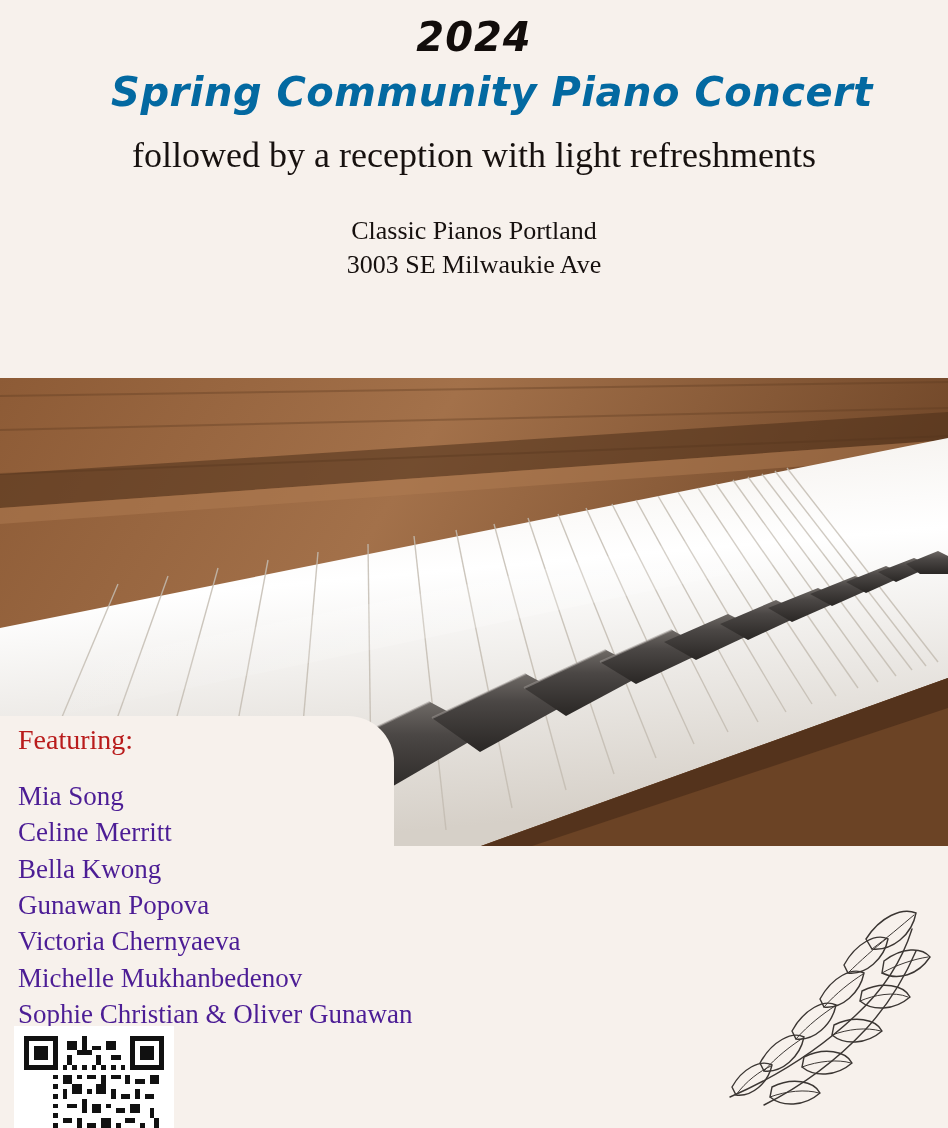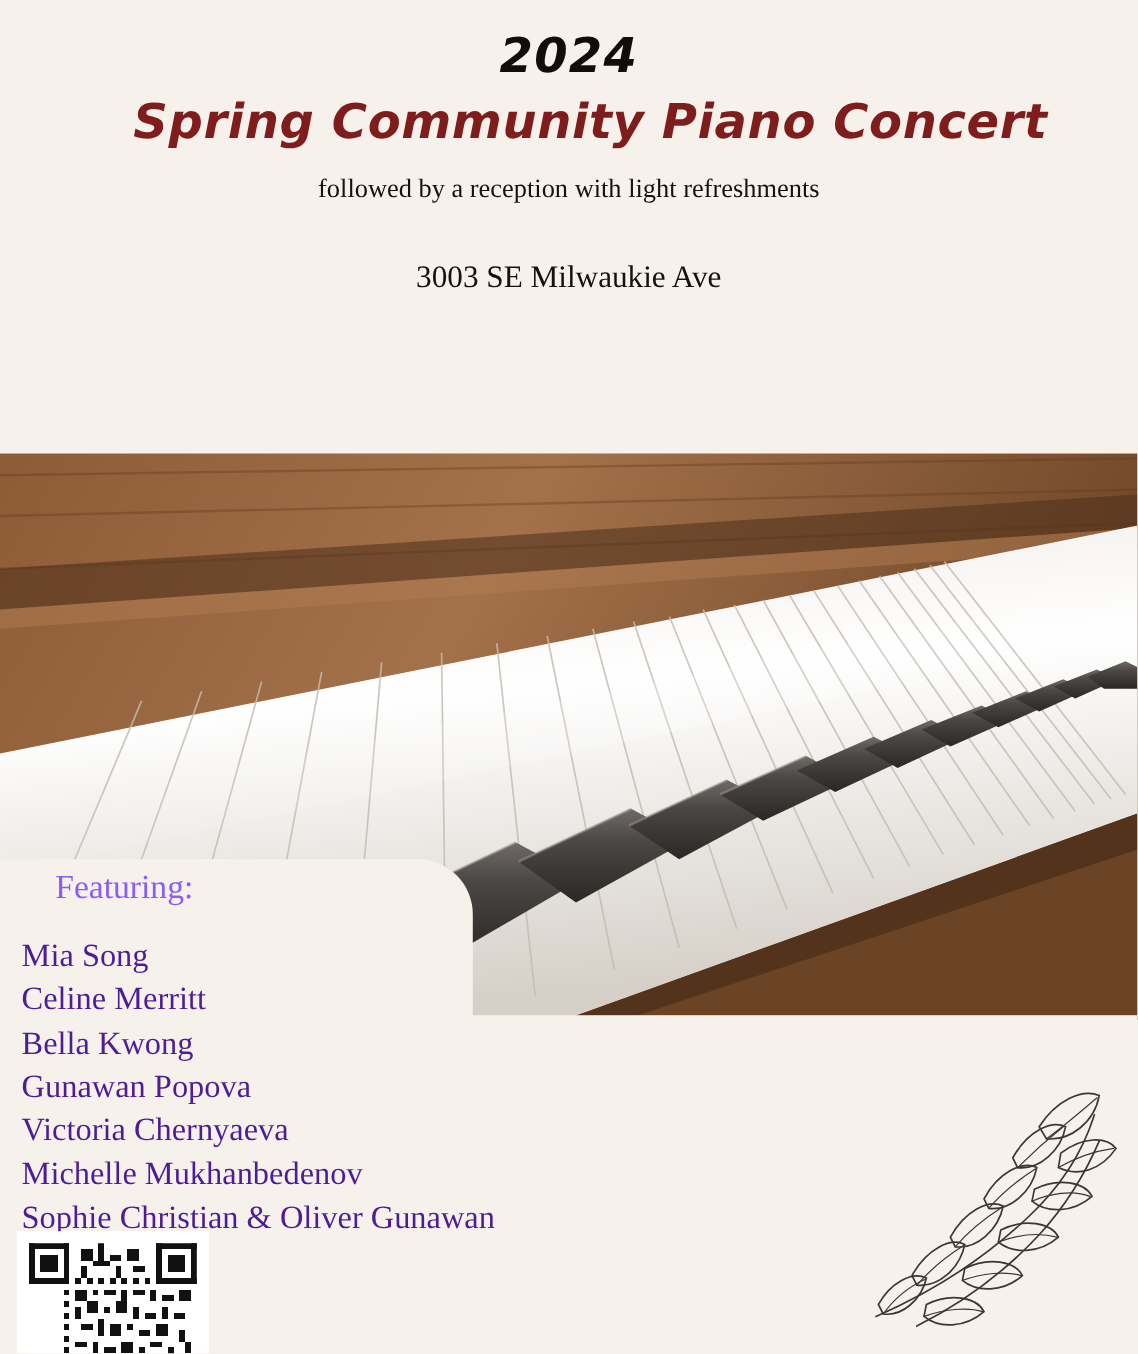--- a/index.html
+++ b/index.html
@@ -20,46 +20,46 @@
     height: 1128px;
     background: #f7f1ec;
     overflow: hidden;
   }
 
   
   .header {
     position: absolute;
     top: 0; left: 0; right: 0;
     text-align: center;
-    padding-top: 24px;
+    padding-top: 14px;
     z-index: 5;
   }
   .year {
     font-family: "DejaVu Sans", sans-serif;
     font-style: italic;
     font-weight: bold;
     font-size: 40px;
     letter-spacing: 1px;
     line-height: 1.15;
     color: #120d0b;
   }
   .title {
     font-family: "DejaVu Sans", sans-serif;
     font-style: italic;
     font-weight: bold;
     font-size: 40px;
     letter-spacing: 0.5px;
     line-height: 1.3;
     margin-top: 6px;
-    color: #7f1d1d;
+    color: #0369a1;
     margin-left: 36px;
   }
   .subtitle {
     font-family: "Liberation Serif", serif;
-    font-size: 22px;
+    font-size: 36px;
     margin-top: 16px;
     color: #17110f;
   }
 
   .venue {
     position: absolute;
     top: 214px;
     left: 0; right: 0;
     text-align: center;
     font-size: 26px;
@@ -112,22 +112,21 @@
   .feature-content {
     position: absolute;
     left: 18px;
     top: 724px;
     width: 620px;
     z-index: 6;
   }
   .feature-label {
     font-size: 28px;
     margin-bottom: 22px;
-    color: #8b5cf6;
-    margin-left: 28px;
+    color: #b91c1c;
   }
   .performer {
     font-size: 27px;
     line-height: 1.345;
     color: #4c1d95;
     white-space: nowrap;
   }
 
   
   .qr {
@@ -158,20 +157,21 @@
 
 <div class="poster">
 
   <div class="header">
     <div class="year">2024</div>
     <div class="title">Spring Community Piano Concert</div>
     <div class="subtitle">followed by a reception with light refreshments</div>
   </div>
 
   <div class="venue">
+    <div>Classic Pianos Portland</div>
     <div>3003 SE Milwaukie Ave</div>
   </div>
 
 
   <div class="photo">
     <svg width="948" height="472" viewBox="0 0 948 472" xmlns="http://www.w3.org/2000/svg">
       <defs>
         <linearGradient id="woodg" x1="0" y1="0" x2="1" y2="0.3">
           <stop offset="0%" stop-color="#8d5b36"></stop>
           <stop offset="45%" stop-color="#a3714a"></stop>

